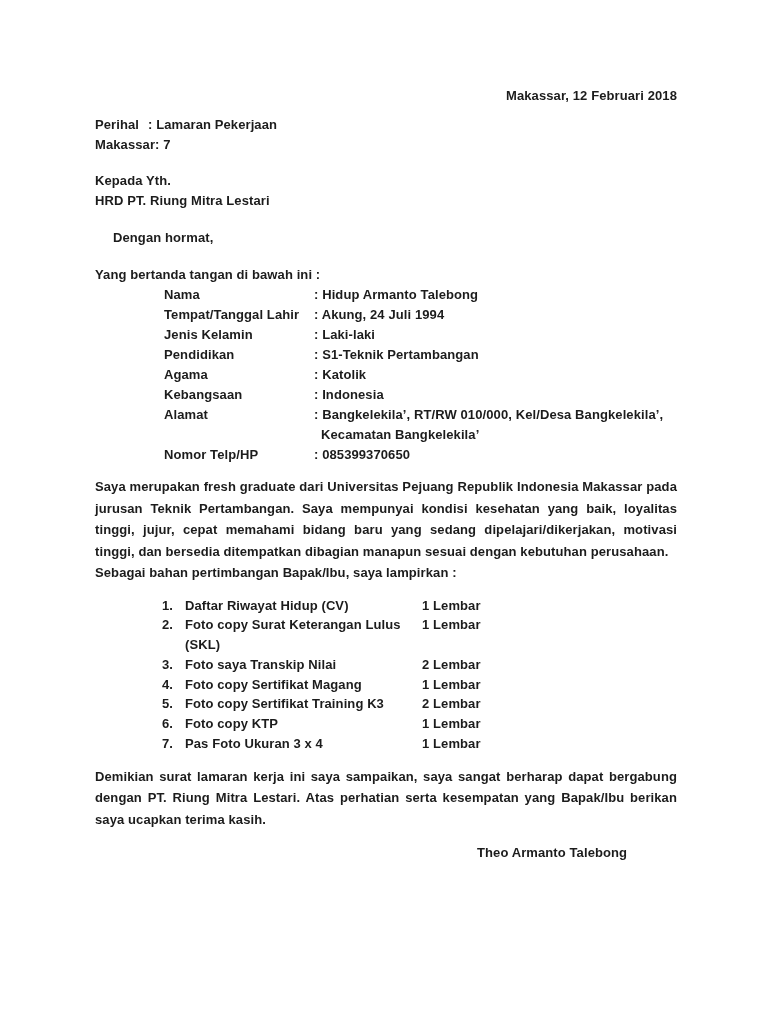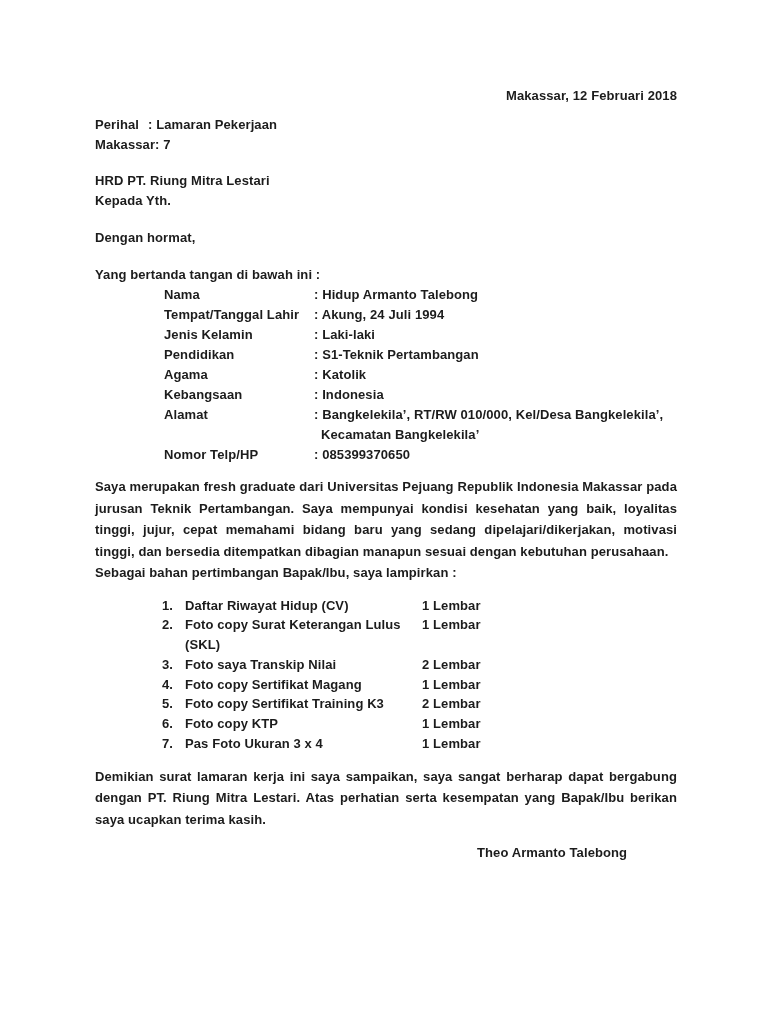--- a/index.html
+++ b/index.html
@@ -28,21 +28,21 @@
   }
   .date-line {
     text-align: right;
     margin-bottom: 9px;
     white-space: nowrap;
   }
   .subject-block { margin-bottom: 16px; }
   .subject-row { display: flex; align-items: flex-end; }
   .subject-label { min-width: 53px; }
   .recipient-block { margin-bottom: 17px; }
-  .greeting-line { margin-bottom: 17px; }
+  .greeting-line { margin-bottom: 17px; margin-left: 18px; }
   .identity-table { margin-bottom: 11px; }
   .id-row { display: flex; padding-left: 33px; }
   .id-label { width: 150px; flex-shrink: 0; margin-left: 36px; }
   .id-value-cont { padding-left: 7px; }
   .body-paragraph {
     text-align: justify;
     line-height: 21.5px;
   }
   .attach-intro { line-height: 21.5px; }
   .attach-list { margin-top: 12px; margin-bottom: 12px; }
@@ -70,22 +70,22 @@
         <span class="subject-label">Perihal</span>
         <span>: Lamaran Pekerjaan</span>
       </div>
       <div class="subject-row">
         <span class="subject-label">Makassar</span>
         <span>: 7</span>
       </div>
     </div>
 
     <div class="recipient-block">
+      <div>Kepada Yth.</div>
       <div>HRD PT. Riung Mitra Lestari</div>
-      <div>Kepada Yth.</div>
     </div>
 
     <div class="greeting-line">Dengan hormat,</div>
 
     <div class="intro-line">Yang bertanda tangan di bawah ini :</div>
 
     <div class="identity-table">
       <div class="id-row">
         <div class="id-label">Nama</div>
         <div class="id-value">: Hidup Armanto Talebong</div>

